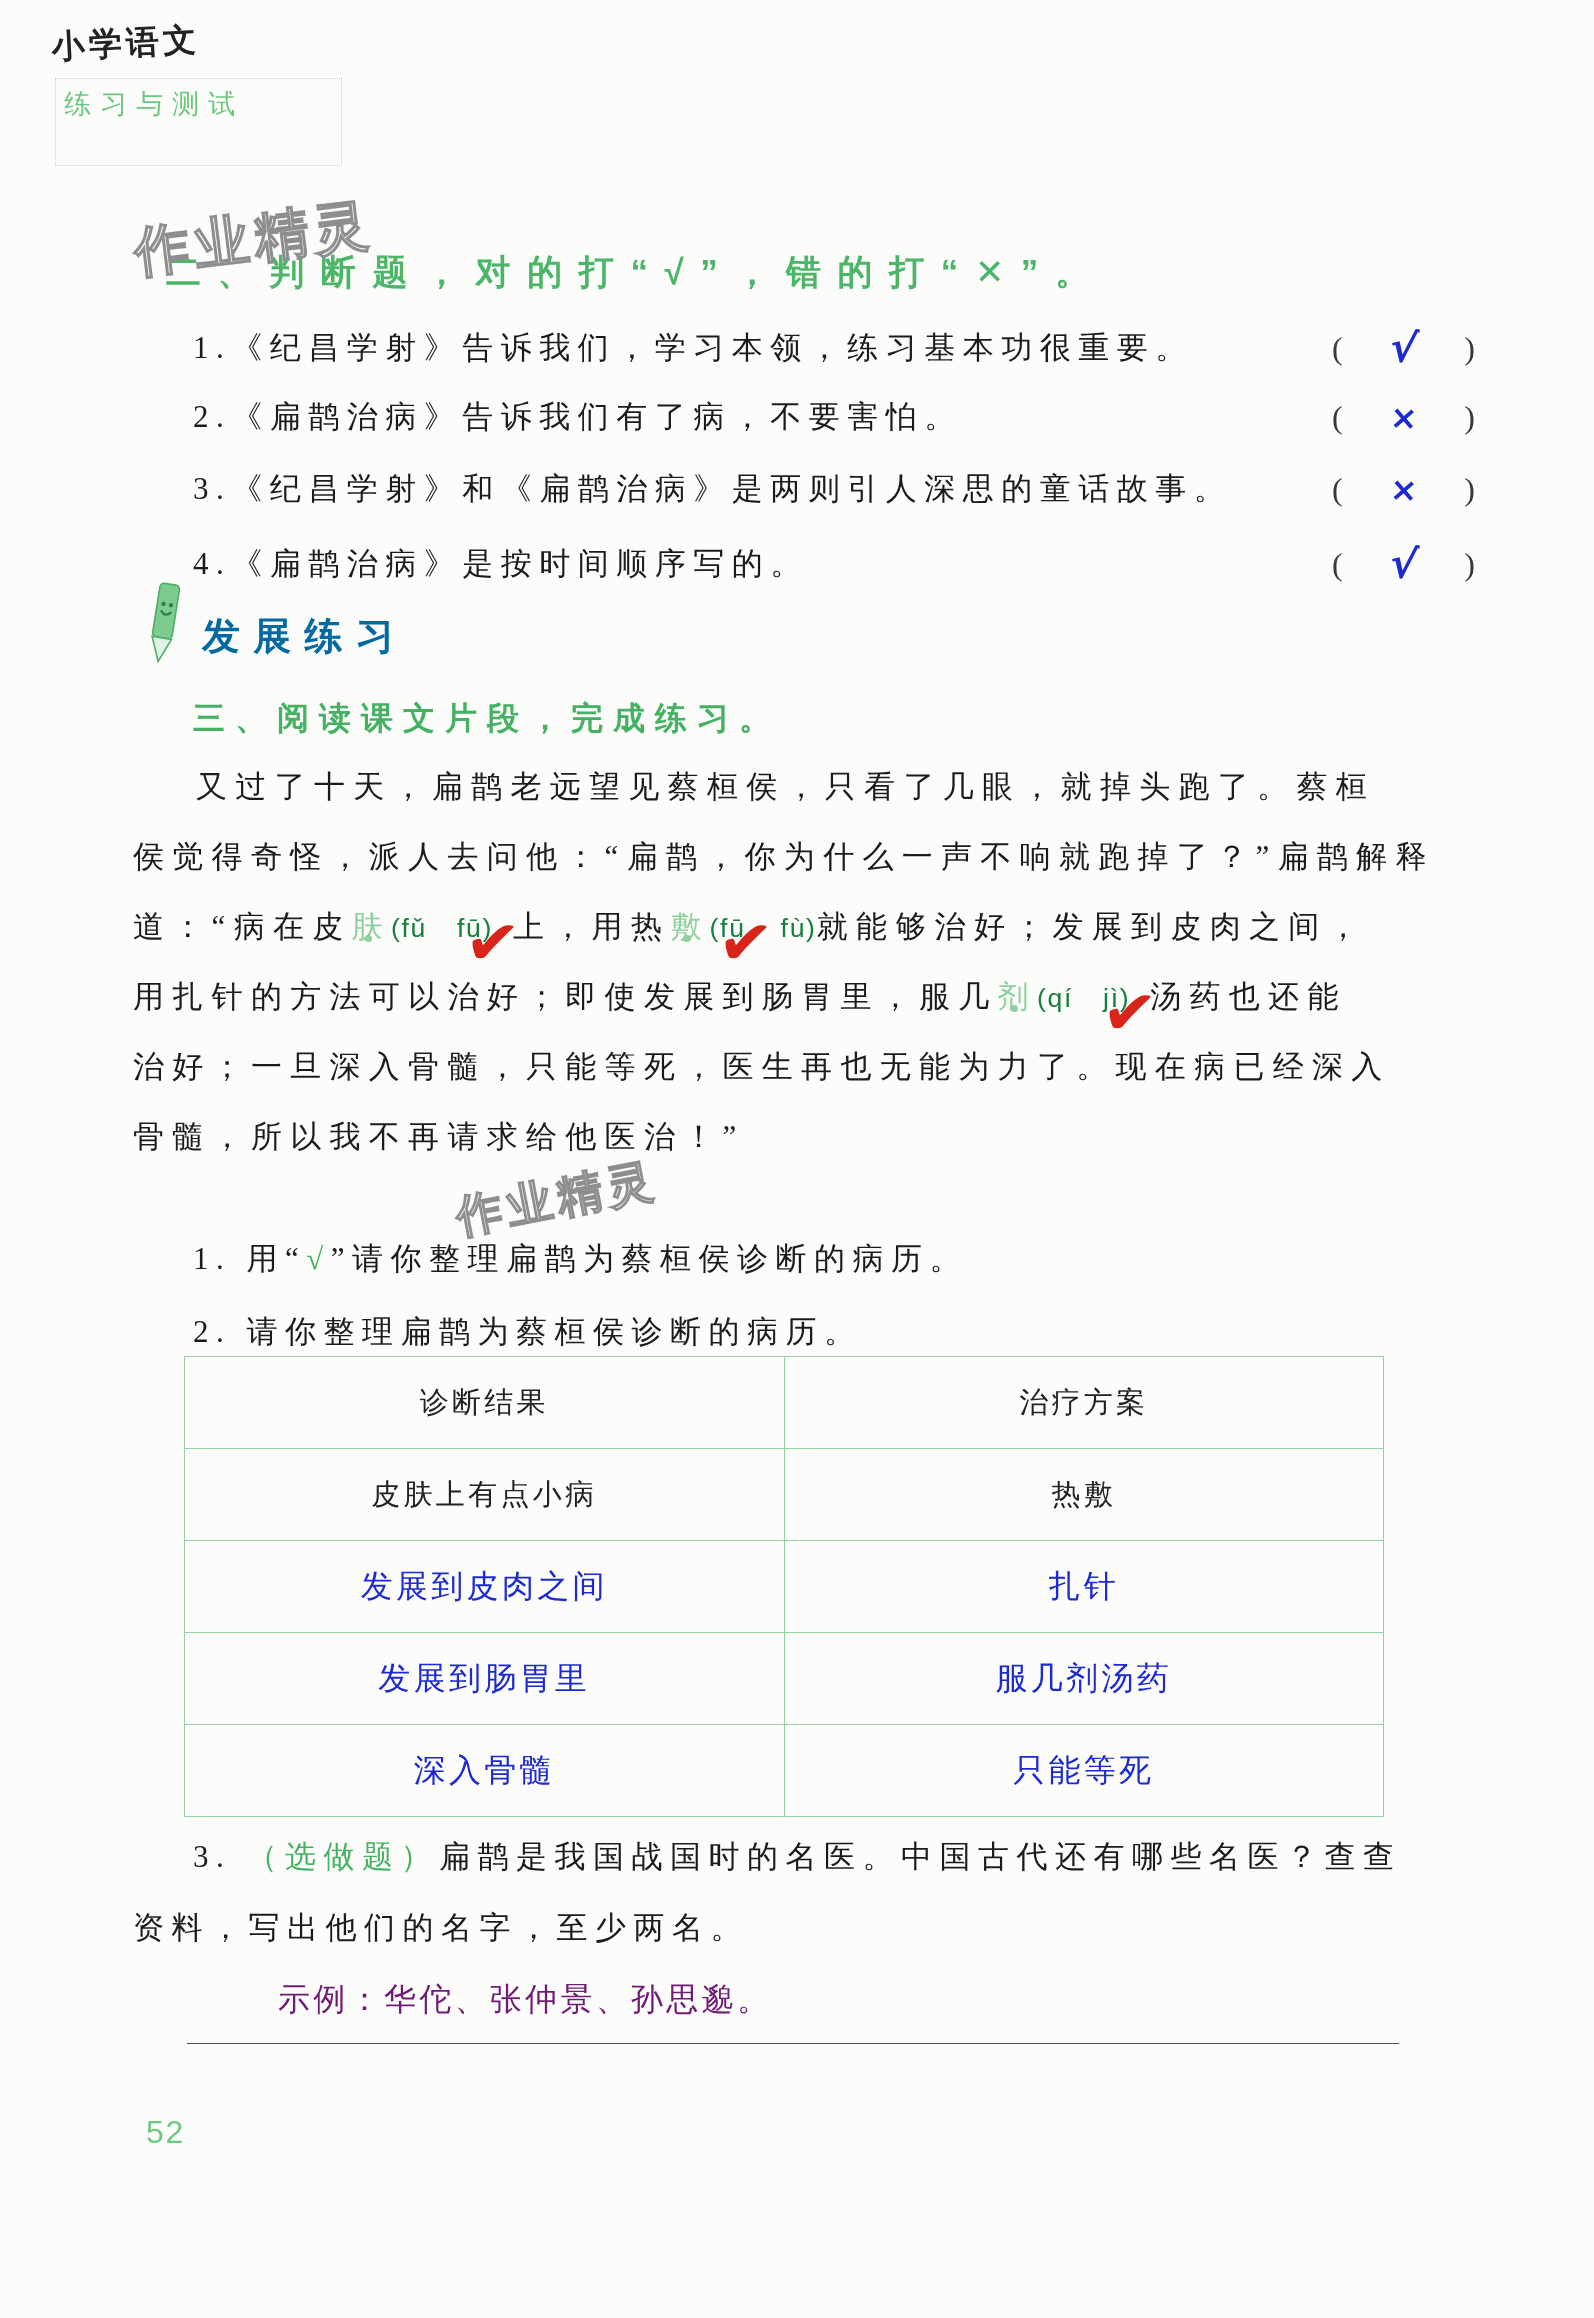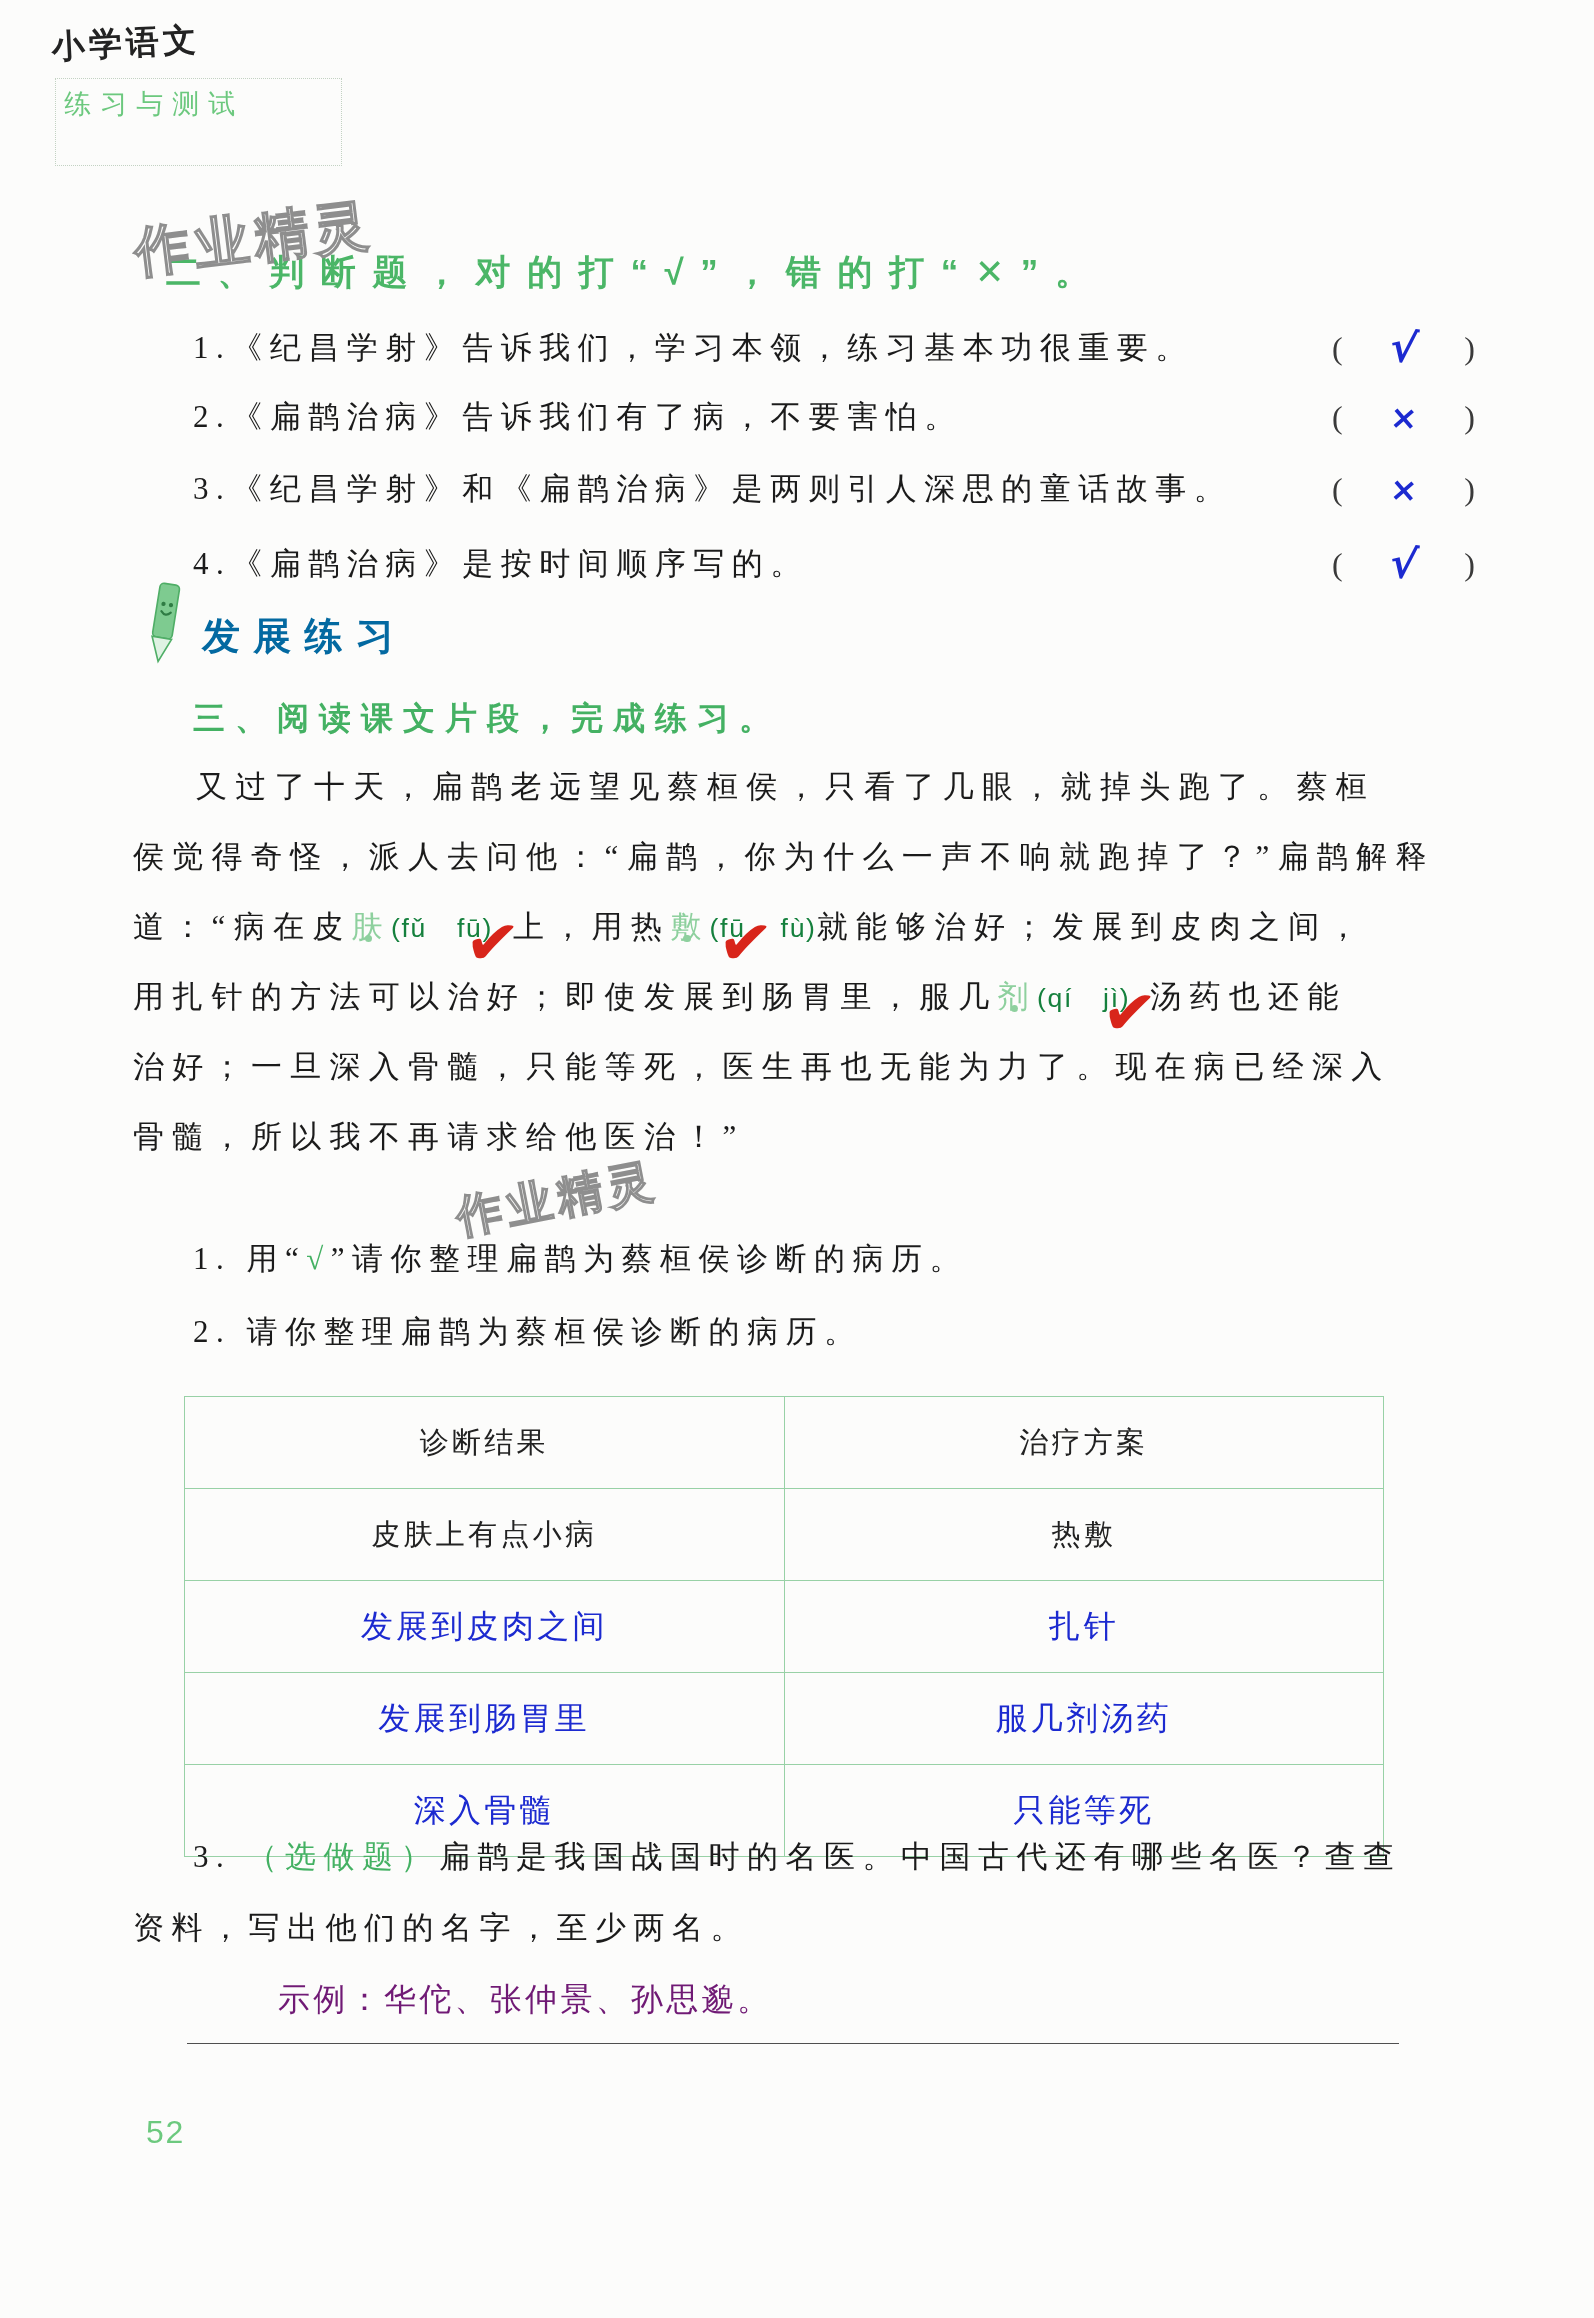--- a/index.html
+++ b/index.html
@@ -89,21 +89,21 @@
     color:#d8251a;font-size:65px;font-weight:bold;display:inline-block;
     font-family:"DejaVu Sans",sans-serif;line-height:0;vertical-align:-28px;
     margin:0 -6.6px 0 -28px;transform:rotate(5deg);letter-spacing:0;position:relative;z-index:3;
   }
   
   .q-line{
     position:absolute;left:193px;font-size:31px;letter-spacing:7.5px;white-space:nowrap;
   }
   
   .ans-table{
-    position:absolute;left:184px;top:1396px;width:1200px;
+    position:absolute;left:184px;top:1356px;width:1200px;
     border-collapse:collapse;table-layout:fixed;
     border:1.7px solid #6fbe82;background:transparent;
   }
   .ans-table td,.ans-table th{
     border:0.8px solid #98d1a6;height:91px;text-align:center;vertical-align:middle;
     font-weight:normal;padding:0;
   }
   .cell-black{font-size:29px;color:#222;letter-spacing:3.3px;}
   .cell-blue{
     font-size:32px;color:#1c2ad0;letter-spacing:3.3px;

